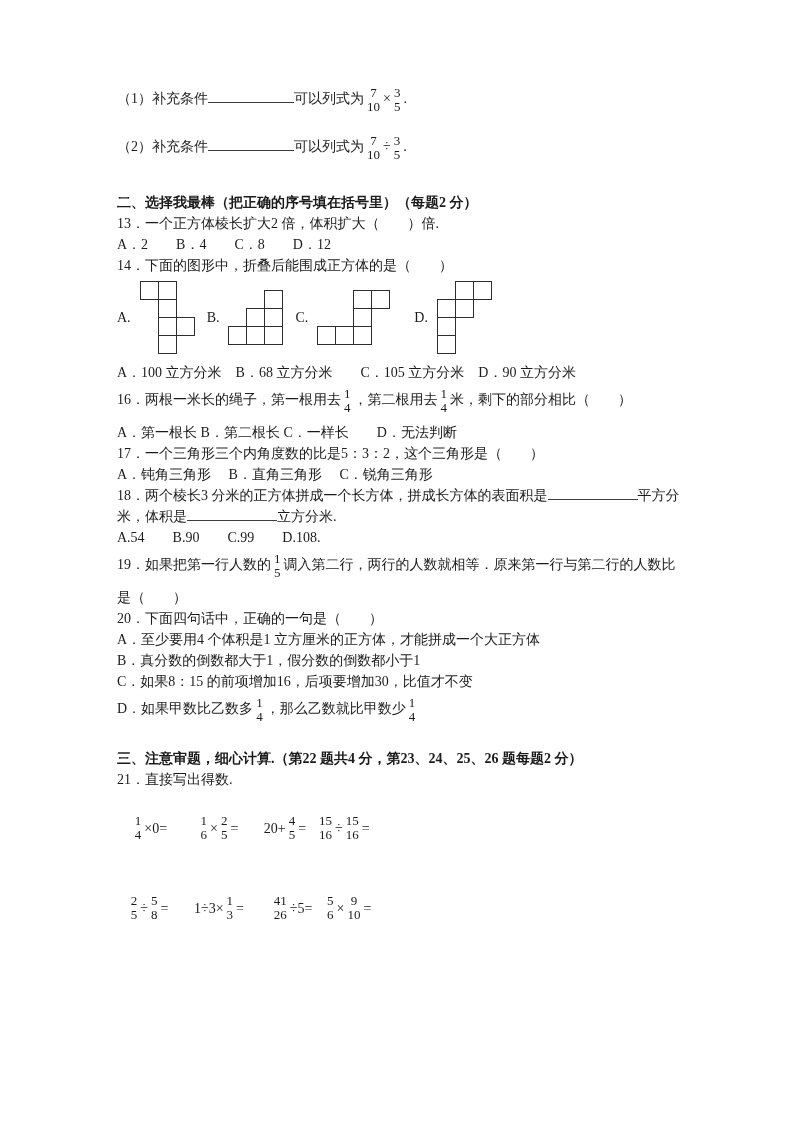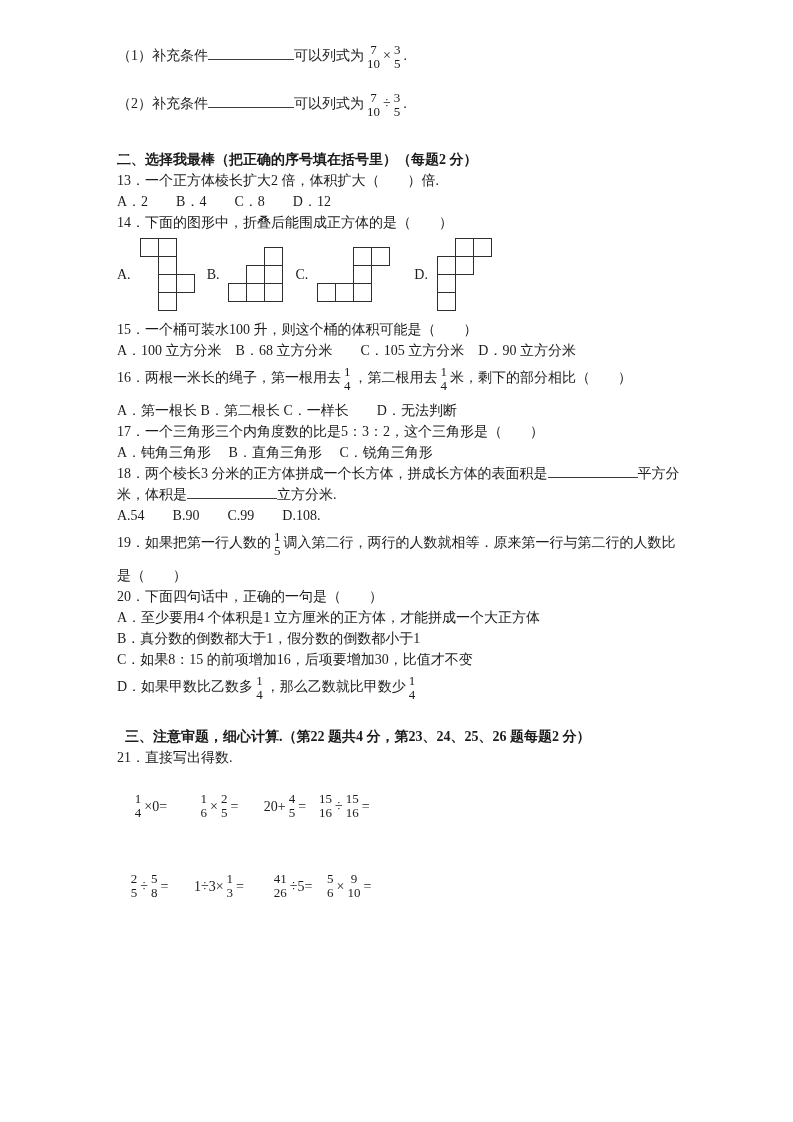--- a/index.html
+++ b/index.html
@@ -1,21 +1,21 @@
 <!DOCTYPE html>
 <html><head>
 <meta charset="utf-8">
 <style>
   html,body{margin:0;padding:0;}
   body{
     width:793px;height:1122px;background:#ffffff;position:relative;
     font-family:"Liberation Serif","DejaVu Serif",serif;color:#1b1b1b;
   }
   .page{position:absolute;inset:0;background:#ffffff;overflow:hidden;}
-  .doc{padding:39px 88px 0 117px;font-size:14px;line-height:21px;}
+  .doc{padding:82px 88px 0 117px;font-size:14px;line-height:21px;}
   .line{white-space:nowrap;}
   .heading{font-weight:bold;}
   .math{padding:4px 0;}
   .frac{display:inline-block;vertical-align:middle;text-align:center;
         font-size:13px;line-height:14px;margin:0 3px;}
   .frac span{display:block;}
   .blank{display:inline-block;height:12px;border-bottom:1px solid #3c3c3c;}
   .figs{display:flex;align-items:center;margin:3px 0 7px 0;height:76px;}
   .fig-group{display:flex;align-items:center;}
   .fig-group + .fig-group{margin-left:12px;}
@@ -25,21 +25,21 @@
   .fig-cell{position:absolute;width:19px;height:19px;border:1px solid #2e2e2e;
             box-sizing:border-box;background:#ffffff;}
   .calc{display:flex;align-items:center;min-height:76px;}
   .calc-cell{display:flex;flex-direction:row;justify-content:center;}
   .calc-line{display:flex;align-items:center;height:37px;white-space:nowrap;}
   
   [data-name="fill-item-2"]{margin-top:12px;}
   [data-name="section-2-heading"]{margin-top:26px;}
   [data-name="q16-options"]{margin-top:3px;}
   [data-name="q19-line-2"]{margin-top:3px;}
-  [data-name="section-3-heading"]{margin-top:20px;margin-left:8px;}
+  [data-name="section-3-heading"]{margin-top:20px;}
   [data-name="q21-calc-row-2"]{margin-top:4px;}
   
   [data-name="q21-calc-row-1"] .calc-cell:nth-child(1){width:65px;}
   [data-name="q21-calc-row-1"] .calc-cell:nth-child(2){width:72px;}
   [data-name="q21-calc-row-1"] .calc-cell:nth-child(3){width:62px;}
   [data-name="q21-calc-row-2"] .calc-cell:nth-child(1){width:62px;}
   [data-name="q21-calc-row-2"] .calc-cell:nth-child(2){width:80px;}
   [data-name="q21-calc-row-2"] .calc-cell:nth-child(3){width:65px;}
 </style>
 </head>
@@ -92,21 +92,20 @@
           <span class="fig-grid" data-name="cube-net-figure" style="width: 55px; height: 73px;">
             <span class="fig-cell" data-name="figure-cell" style="left: 18px; top: 0px;"></span>
             <span class="fig-cell" data-name="figure-cell" style="left: 36px; top: 0px;"></span>
             <span class="fig-cell" data-name="figure-cell" style="left: 0px; top: 18px;"></span>
             <span class="fig-cell" data-name="figure-cell" style="left: 18px; top: 18px;"></span>
             <span class="fig-cell" data-name="figure-cell" style="left: 0px; top: 36px;"></span>
             <span class="fig-cell" data-name="figure-cell" style="left: 0px; top: 54px;"></span>
           </span>
         </span>
       </div>
-      <div class="line" data-name="q15-text">15．一个桶可装水100 升，则这个桶的体积可能是（　　）</div>
       <div class="line" data-name="q15-options">A．100 立方分米　B．68 立方分米　　C．105 立方分米　D．90 立方分米</div>
       <div class="line math" data-name="q16-text"><span class="tok" data-name="text-run">16．两根一米长的绳子，第一根用去</span><span class="frac" data-name="fraction"><span class="num" data-name="fraction-numerator">1</span><span class="den" data-name="fraction-denominator">4</span></span><span class="tok" data-name="text-run">，第二根用去</span><span class="frac" data-name="fraction"><span class="num" data-name="fraction-numerator">1</span><span class="den" data-name="fraction-denominator">4</span></span><span class="tok" data-name="text-run">米，剩下的部分相比（　　）</span></div>
       <div class="line" data-name="q16-options">A．第一根长 B．第二根长 C．一样长　　D．无法判断</div>
       <div class="line" data-name="q17-text">17．一个三角形三个内角度数的比是5：3：2，这个三角形是（　　）</div>
       <div class="line" data-name="q17-options">A．钝角三角形　 B．直角三角形　 C．锐角三角形</div>
       <div class="line" data-name="q18-line-1"><span class="tok" data-name="text-run">18．两个棱长3 分米的正方体拼成一个长方体，拼成长方体的表面积是</span><span class="blank" data-name="fill-blank" style="width: 90px;"></span><span class="tok" data-name="text-run">平方分</span></div>
       <div class="line" data-name="q18-line-2"><span class="tok" data-name="text-run">米，体积是</span><span class="blank" data-name="fill-blank" style="width: 90px;"></span><span class="tok" data-name="text-run">立方分米.</span></div>
       <div class="line" data-name="q18-options">A.54　　B.90　　C.99　　D.108.</div>
       <div class="line math" data-name="q19-line-1"><span class="tok" data-name="text-run">19．如果把第一行人数的</span><span class="frac" data-name="fraction"><span class="num" data-name="fraction-numerator">1</span><span class="den" data-name="fraction-denominator">5</span></span><span class="tok" data-name="text-run">调入第二行，两行的人数就相等．原来第一行与第二行的人数比</span></div>
       <div class="line" data-name="q19-line-2">是（　　）</div>

